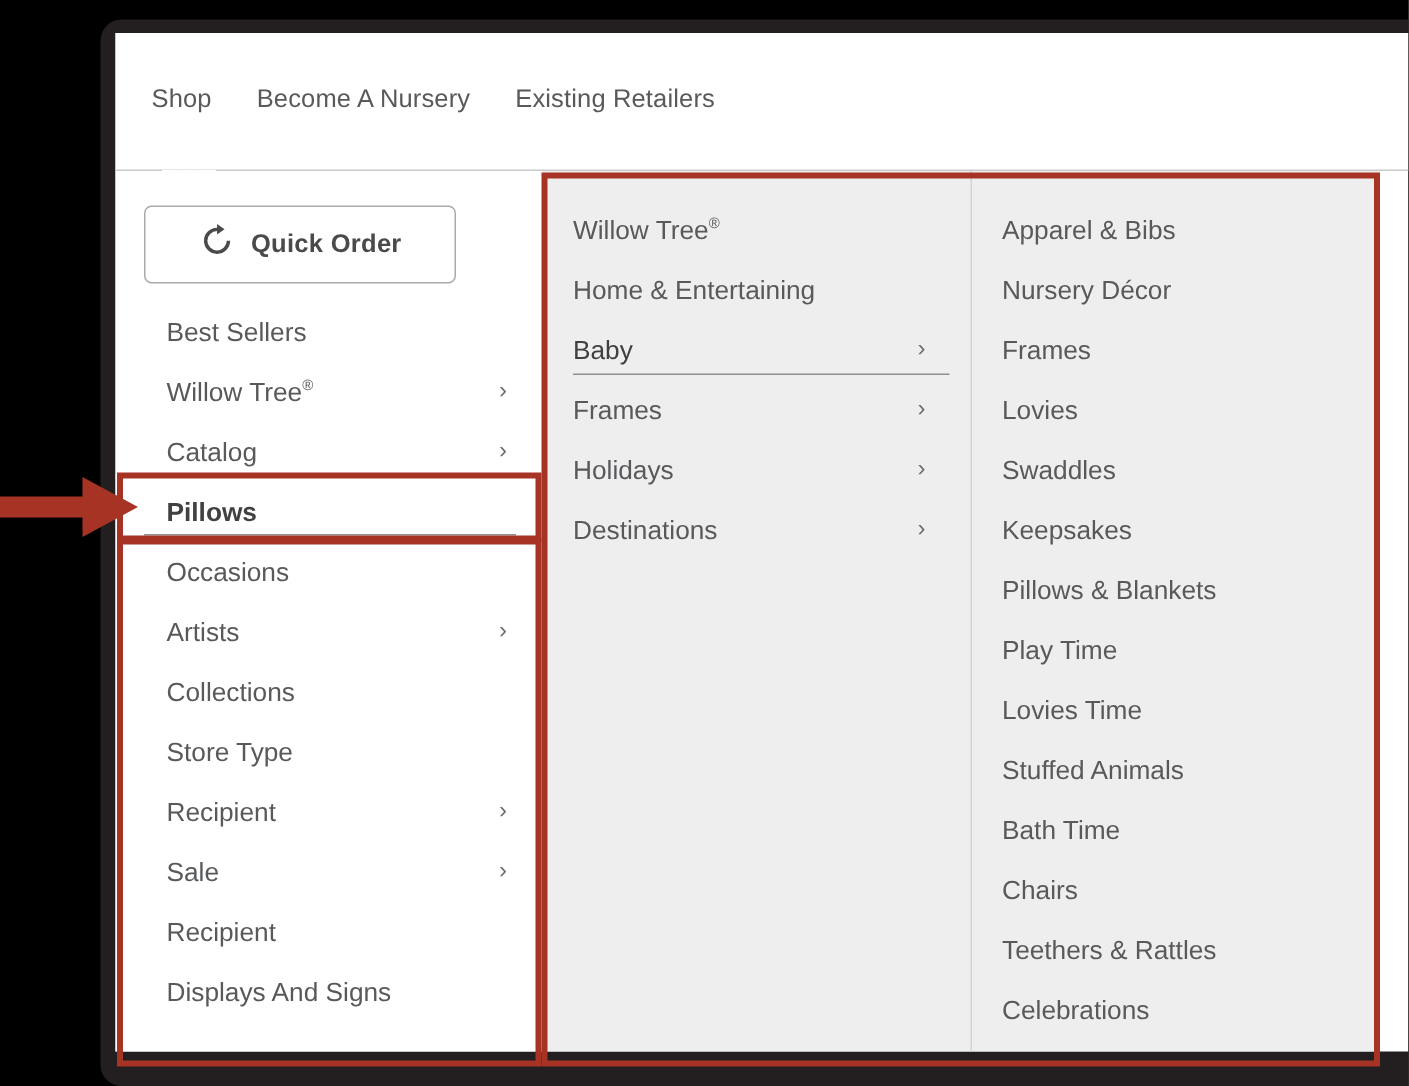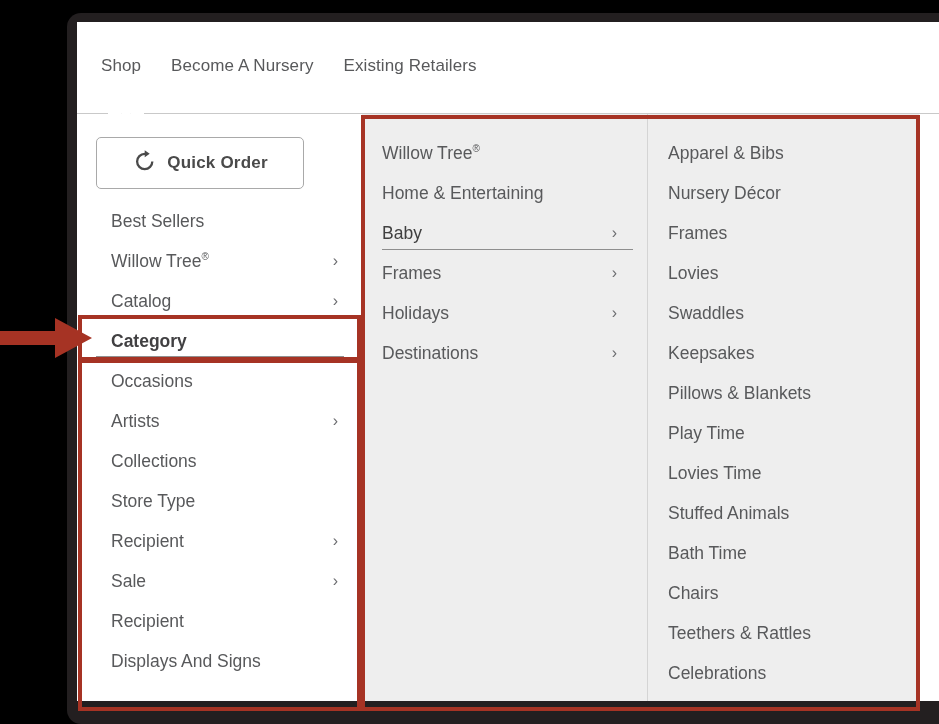--- a/index.html
+++ b/index.html
@@ -275,21 +275,21 @@
         </div>
         <div class="side-item">
           <span class="label">Willow Tree<span class="sup">®</span></span>
           <span class="chev">›</span>
         </div>
         <div class="side-item">
           <span class="label">Catalog</span>
           <span class="chev">›</span>
         </div>
         <div class="side-item active">
-          <span class="label">Category</span>
+          <span class="label">Pillows</span>
           <span class="label-underline"></span>
         </div>
         <div class="side-item">
           <span class="label">Occasions</span>
         </div>
         <div class="side-item">
           <span class="label">Artists</span>
           <span class="chev">›</span>
         </div>
         <div class="side-item">

